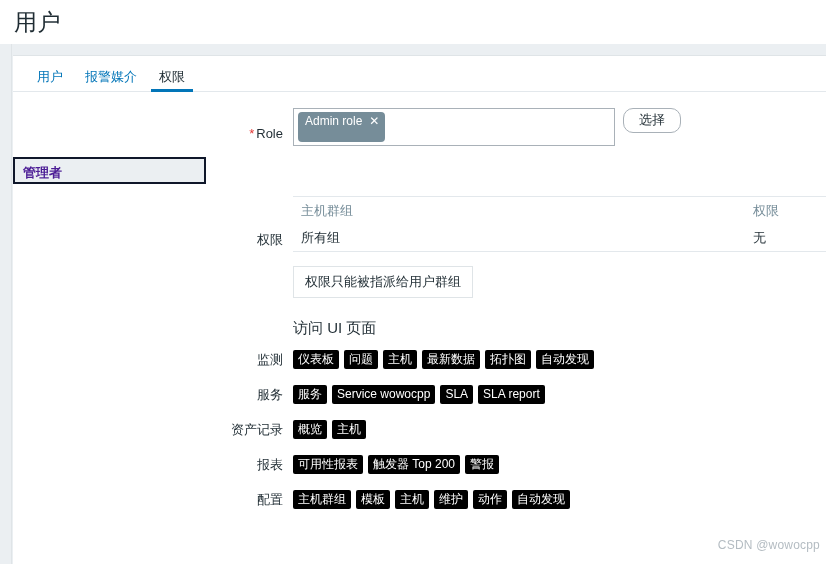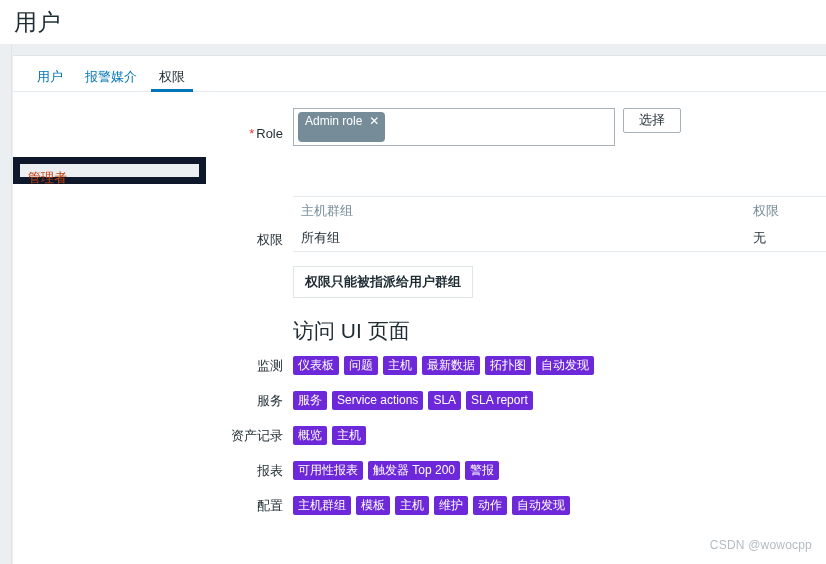--- a/index.html
+++ b/index.html
@@ -161,37 +161,38 @@
     cursor: pointer;
     line-height: 1;
   }
   .btn-select {
     margin-left: 8px;
     border: 1px solid #a9b1b8;
     background: #ffffff;
     color: #1f2c33;
     font-size: 13px;
     padding: 4px 15px 5px 15px;
-    border-radius: 2px;
+    border-radius: 10px;
     cursor: pointer;
     line-height: 14px;
     font-family: inherit;
   }
 
   
   .readonly-field {
     width: 193px;
     height: 27px;
-    border: 7px solid #0f172a;
+    border: 2px solid #0f172a;
     background: #ebeff2;
-    color: #c2410c;
+    color: #4c1d95;
     font-size: 13px;
     box-sizing: border-box;
     padding: 4px 8px;
     line-height: 19px;
+    font-weight: bold;
   }
 
   
   .perm-table {
     border-top: 1px solid #e3e8ec;
     border-bottom: 1px solid #e3e8ec;
     width: 560px;
     margin-top: 1px;
   }
   .perm-row {
@@ -221,62 +222,61 @@
 
   
   .notice-box {
     display: inline-block;
     border: 1px solid #dfe4e7;
     background: #ffffff;
     color: #1f2c33;
     font-size: 13px;
     padding: 6px 11px 7px 11px;
     line-height: 17px;
-    font-weight: bold;
   }
 
   
   .section-title {
-    font-size: 21px;
+    font-size: 15px;
     color: #1f2c33;
     font-weight: 400;
     margin: 4px 0 9px 0;
     line-height: 1;
   }
 
   
   .badge-row {
     display: flex;
     flex-wrap: wrap;
     align-items: center;
     gap: 5px;
     min-height: 18px;
     padding-top: 2px;
   }
   .badge {
-    background: #6d28d9;
+    background: #000000;
     color: #ffffff;
     font-size: 12px;
     line-height: 14px;
     padding: 2px 5px 3px 5px;
     border-radius: 2px;
     white-space: nowrap;
   }
   .ui-row {
     margin-bottom: 14px;
   }
   .ui-row .form-label {
     line-height: 19px;
     padding-left: 48px;
   }
 
   
   .watermark {
     position: absolute;
-    right: 14px;
+    right: 6px;
     bottom: 12px;
     font-size: 12px;
     color: #b4bcc2;
     letter-spacing: 0.2px;
   }
 </style>
 </head>
 <body>
 
 <div class="page-header">
@@ -361,21 +361,21 @@
           <span class="badge">自动发现</span>
         </div>
       </div>
     </div>
 
     <div class="form-row ui-row">
       <div class="form-label">服务</div>
       <div class="form-field">
         <div class="badge-row">
           <span class="badge">服务</span>
-          <span class="badge">Service actions</span>
+          <span class="badge">Service wowocpp</span>
           <span class="badge">SLA</span>
           <span class="badge">SLA report</span>
         </div>
       </div>
     </div>
 
     <div class="form-row ui-row">
       <div class="form-label">资产记录</div>
       <div class="form-field">
         <div class="badge-row">

